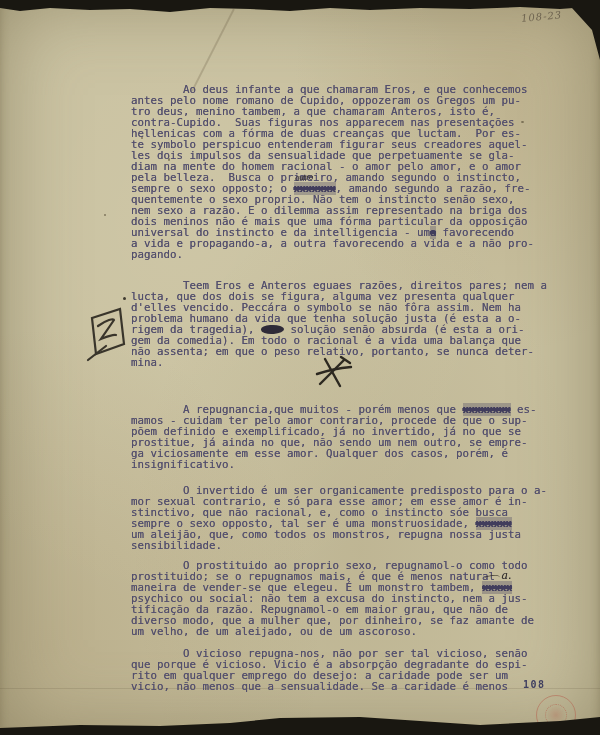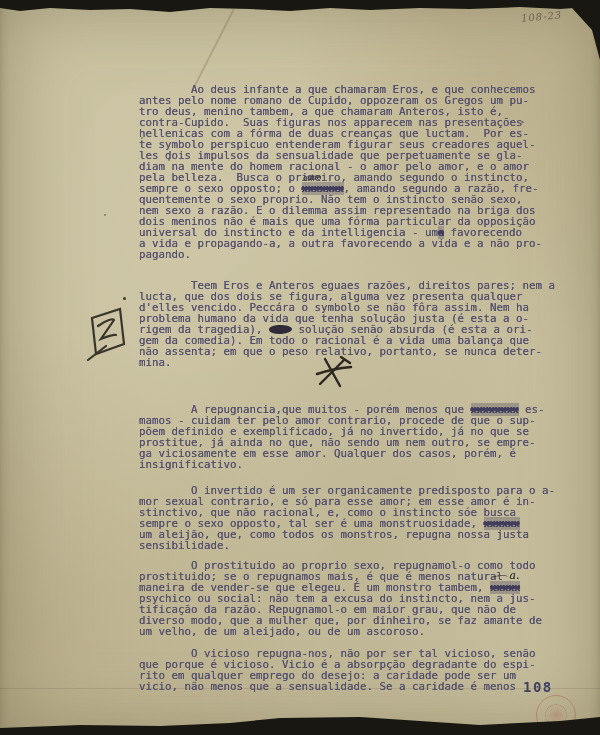--- a/index.html
+++ b/index.html
@@ -19,41 +19,41 @@
   #edge-top{left:0;top:0;width:600px;height:14px;
     clip-path:polygon(0 0,600px 0,600px 6px,560px 9px,520px 7px,470px 9px,420px 8px,370px 10px,330px 8px,290px 11px,250px 9px,210px 8px,170px 12px,130px 9px,90px 10px,50px 8px,20px 11px,0 8px);}
   #edge-bottom{left:0;top:712px;width:600px;height:23px;
     clip-path:polygon(0 23px,600px 23px,600px 5px,560px 9px,480px 13px,420px 9px,360px 5px,280px 6px,230px 11px,160px 14px,80px 13px,0 16px);}
   #edge-corner{left:545px;top:0;width:55px;height:60px;
     clip-path:polygon(20px 0,55px 0,55px 60px,47px 30px,27px 8px);}
   
   #text{position:absolute;left:131px;top:84px;width:404px;color:#534f6d;
         font-size:10.8px;line-height:11px;white-space:pre;
         text-shadow:0 0 0.6px rgba(83,79,109,0.85);z-index:3;}
-  .para{margin:8px;padding:0;}
+  .para{margin:0;padding:0;}
   .line{height:11px;}
   .struck{position:relative;color:#413d5c;font-weight:bold;
           background:rgba(64,60,92,0.30);text-decoration:line-through;
           text-decoration-thickness:2.5px;letter-spacing:-0.5px;}
   .blot{display:inline-block;width:23px;height:9px;vertical-align:-1px;
         background:#2e2a38;border-radius:45% 60% 50% 55%;transform:rotate(-3deg);}
   .hand-above{position:absolute;left:1px;top:-8px;font-size:7.5px;line-height:7px;
               font-weight:normal;text-decoration:none;transform:rotate(-4deg);
               font-family:"DejaVu Serif","Liberation Serif",serif;font-style:italic;color:#3a352c;}
   .scribble-above{position:absolute;left:2px;top:-6px;width:16px;height:5px;
       border-top:1.4px solid rgba(58,53,44,0.85);border-radius:50%;transform:rotate(-6deg);
       text-decoration:none;}
   .hand-end{font-family:"DejaVu Serif","Liberation Serif",serif;font-style:italic;
             color:#332f26;position:relative;top:-1px;}
   
   #folio{position:absolute;left:521px;top:11px;z-index:7;color:#6e6450;
          font-family:"DejaVu Serif","Liberation Serif",serif;font-style:italic;
          font-size:10px;letter-spacing:1px;transform:rotate(-5deg);}
   #catalog{position:absolute;left:523px;top:679px;color:#3f3f60;font-weight:bold;
-           font-size:14px;letter-spacing:1.5px;z-index:4;}
+           font-size:10px;letter-spacing:1.5px;z-index:4;}
   #stamp{position:absolute;left:536px;top:695px;width:38px;height:38px;border-radius:50%;
          border:1.5px solid rgba(181,85,69,0.55);z-index:4;opacity:0.85;}
   #stamp .inner{position:absolute;left:8px;top:8px;width:20px;height:20px;border-radius:50%;
          border:1px dotted rgba(181,85,69,0.6);
          background:radial-gradient(circle,rgba(181,85,69,0.30),transparent 70%);}
   .svg-mark{position:absolute;z-index:4;}
   .crease{position:absolute;background:rgba(80,70,45,0.22);z-index:2;}
   #crease-top{left:212px;top:4px;width:1.5px;height:92px;transform:rotate(27deg);}
   #crease-bottom{left:0;top:688px;width:600px;height:1px;background:rgba(80,70,45,0.15);}
   .speck{position:absolute;background:rgba(66,57,38,0.55);border-radius:50%;z-index:2;}

